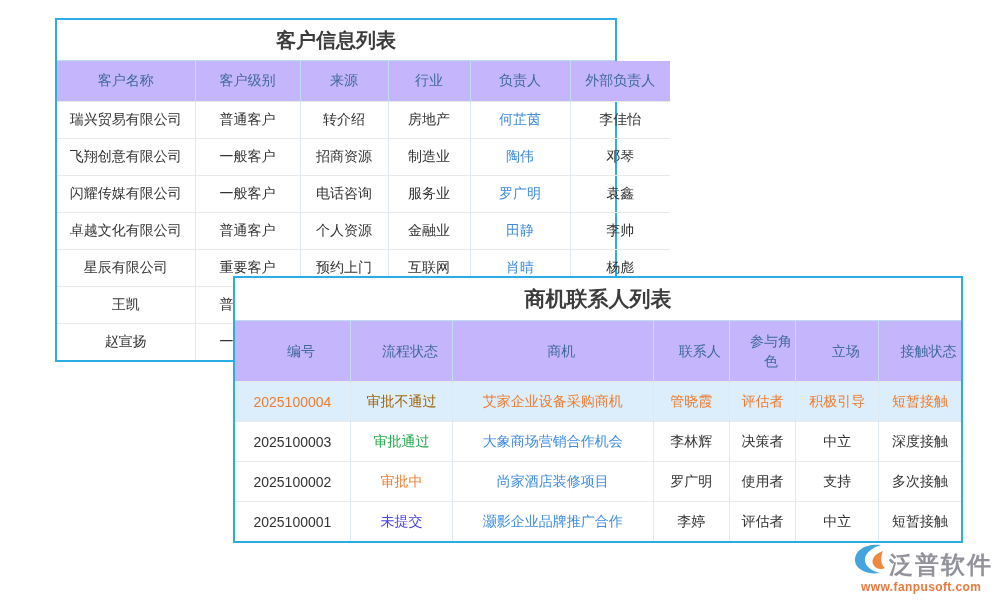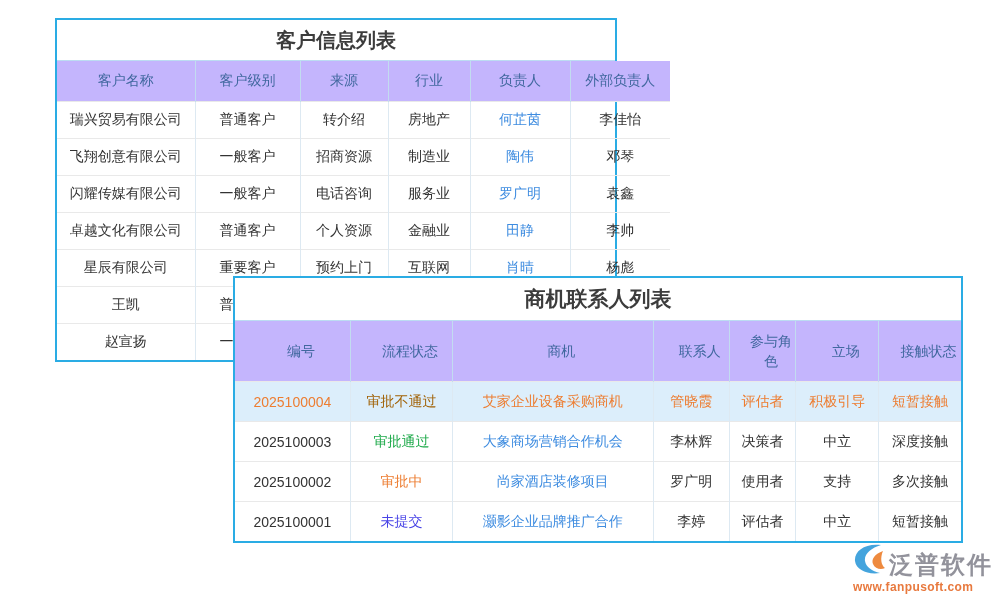--- a/index.html
+++ b/index.html
@@ -60,21 +60,21 @@
   
   #watermark{position:absolute;left:853px;top:540px;z-index:3;width:145px;}
   .wm-top{display:flex;align-items:center;}
   .wm-logo{flex:0 0 auto;margin-right:2px;opacity:.95;}
   .wm-brand{
     font-size:24px;font-weight:bold;color:#84848e;opacity:.88;
     letter-spacing:2px;white-space:nowrap;margin-top:9px;
   }
   .wm-url{
     font-size:12px;font-weight:bold;color:#e8793e;margin-top:-1px;
-    margin-left:0;white-space:nowrap;letter-spacing:.4px;
+    margin-left:8px;white-space:nowrap;letter-spacing:.4px;
   }
 </style>
 </head>
 <body>
 
 <div class="card" id="customer-card">
   <div class="card-title">客户信息列表</div>
   <table id="customer-table">
     <colgroup>
         <col>

